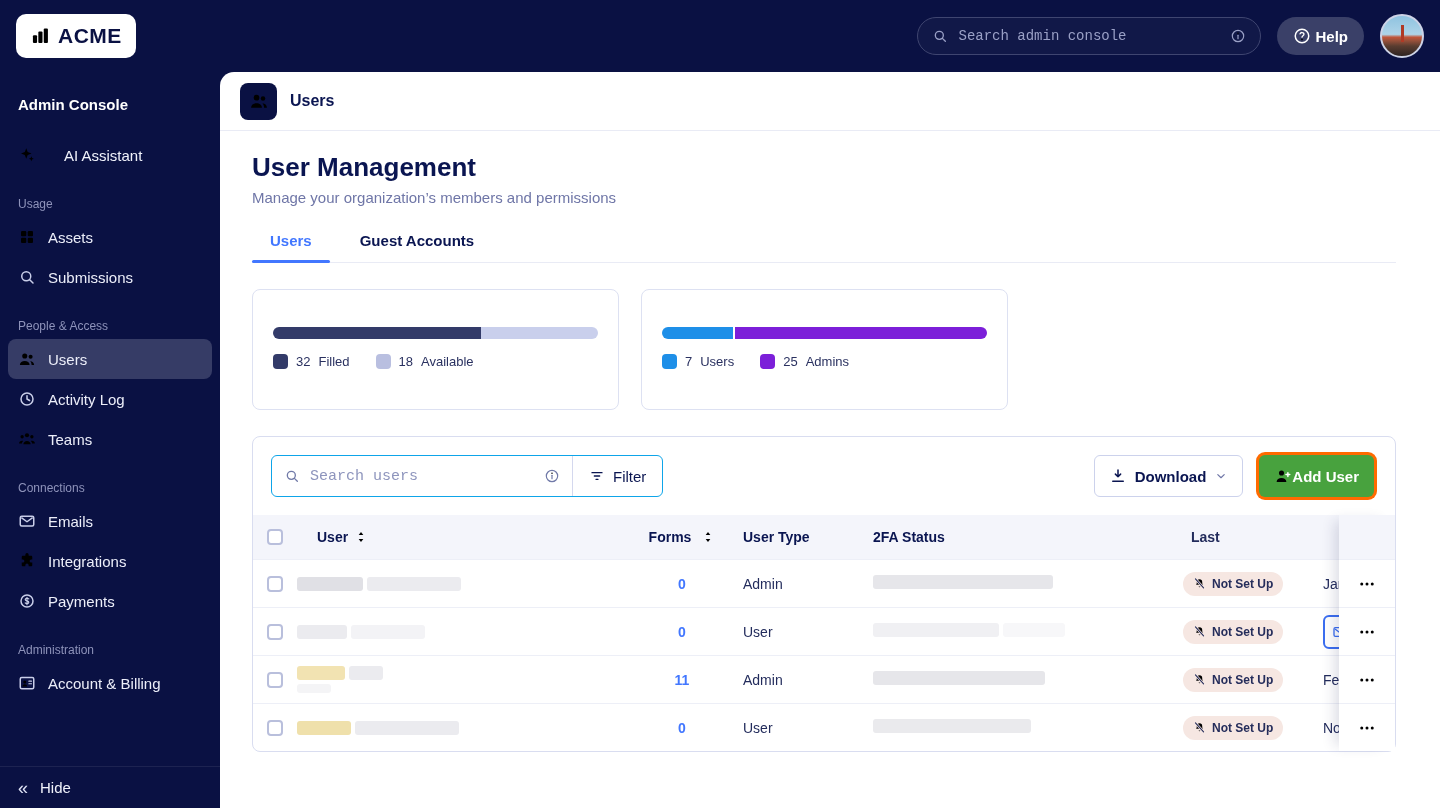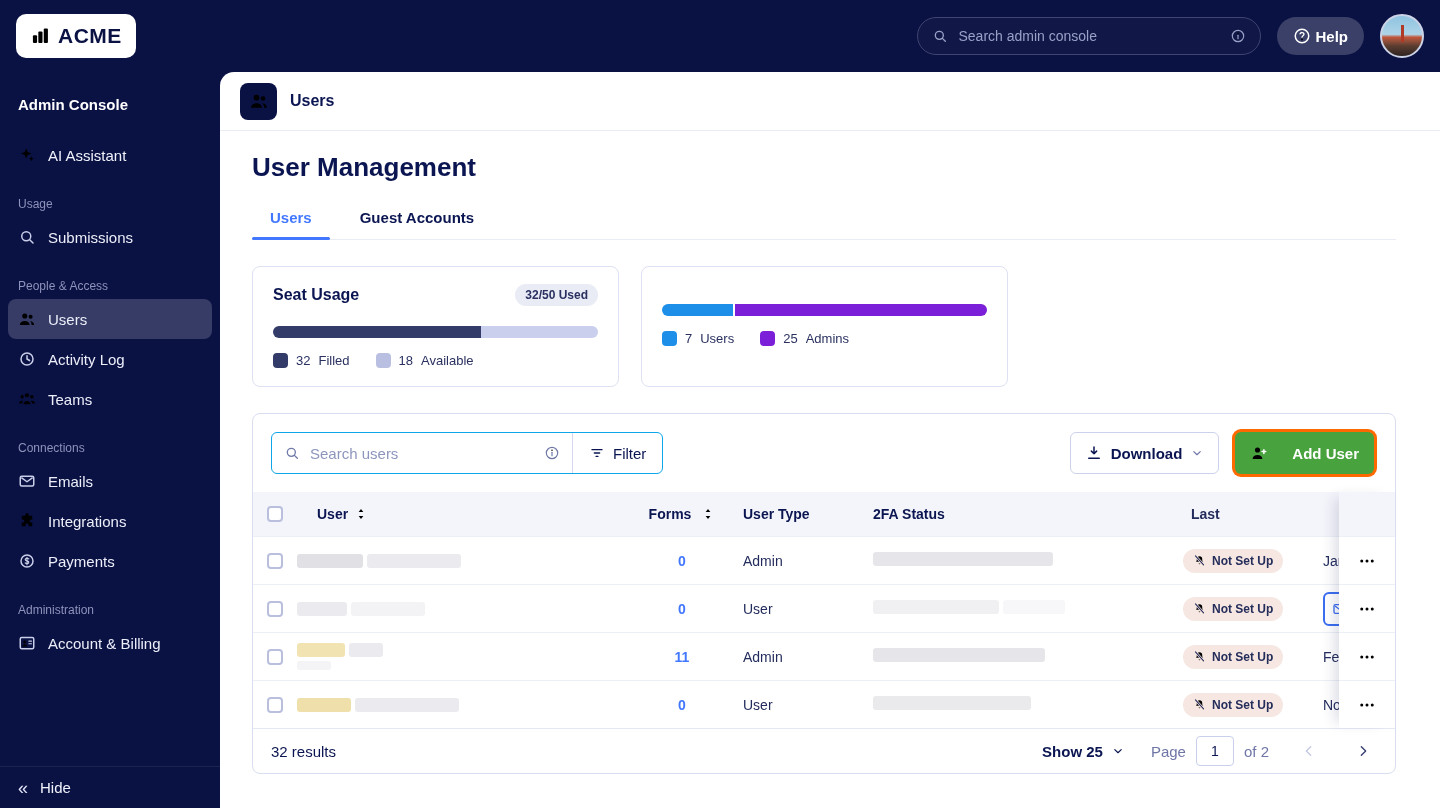--- a/index.html
+++ b/index.html
@@ -1,39 +1,39 @@
 <!DOCTYPE html>
 <html><head>
 <meta charset="utf-8">
 <style>
   *{margin:0;padding:0;box-sizing:border-box}
   html,body{width:1440px;height:808px}
   body{background:#0a1143;font-family:"Liberation Sans",sans-serif;position:relative;overflow:hidden;color:#0a1551}
   button{font-family:inherit;border:none;background:none;cursor:pointer;color:inherit}
-  input{font-family:Liberation Sans, sans-serif}
+  input{font-family:Liberation Mono, monospace}
   .ic{display:inline-block;vertical-align:middle;flex:none}.ic13{width:13px;height:13px}.ic14{width:14px;height:14px}
   .ic16{width:16px;height:16px}.ic18{width:18px;height:18px}.ic20{width:20px;height:20px}
 
   
   .topbar{position:absolute;top:0;left:0;right:0;height:72px;display:flex;align-items:center;padding:0 16px;gap:16px}
   .logo{background:#fff;border-radius:10px;height:44px;padding:0 14px;display:flex;align-items:center;gap:8px;color:#0a1143}
   .logo-text{font-size:21px;font-weight:800;letter-spacing:.5px}
   .top-spacer{flex:1}
   .top-search{width:344px;height:38px;border:1px solid #3f4570;border-radius:19px;display:flex;align-items:center;padding:0 14px;gap:10px;color:#9aa0c6;background:rgba(255,255,255,.03)}
   .top-search input{flex:1;background:transparent;border:none;outline:none;color:#e8eaf6;font-size:14px;min-width:0}
   .top-search input::placeholder{color:#9aa0c6}
   .help-btn{height:38px;border-radius:19px;background:#3a4068;color:#fff;display:flex;align-items:center;gap:4px;padding:0 16px;font-size:15px;font-weight:600}
   .avatar{width:44px;height:44px;border-radius:50%;border:2px solid #cdd3e6;overflow:hidden;position:relative;padding:0;
     background:linear-gradient(180deg,#8fc3e0 0%,#aed4e8 46%,#c2563a 53%,#96503a 62%,#5a3d30 75%,#2e2421 100%)}
   .avatar .tower{position:absolute;left:19px;top:9px;width:3px;height:17px;background:#b03a26;display:block}
 
   
   .sidebar{position:absolute;top:72px;left:0;width:220px;bottom:0;color:#f0f2fb}
   .sb-title{font-size:15px;font-weight:700;color:#fff;padding:24px 18px 0}
-  .sb-ai{display:flex;align-items:center;gap:12px;height:40px;margin-top:22px;padding:0 18px;font-size:15px}
+  .sb-ai{display:flex;align-items:center;gap:28px;height:40px;margin-top:22px;padding:0 18px;font-size:15px}
   .sb-ai .ic{color:#fff}
   .sb-heading{font-size:12px;color:#8e93ba;padding:0 18px;margin-top:22px;margin-bottom:6px}
   .sb-item{display:flex;align-items:center;gap:12px;height:40px;padding:0 10px;margin:0 8px;border-radius:8px;font-size:15px;color:#eceef9}
   .sb-item .ic{color:#c9cee9}
   .sb-item.active{background:#363c66}
   .sb-hide{position:absolute;left:0;right:0;bottom:0;height:42px;display:flex;align-items:center;gap:12px;padding:0 18px;font-size:15px;border-top:1px solid rgba(255,255,255,.08);background:#0a1143}
   .hide-ic{font-size:18px;line-height:1;color:#dfe3f6}
 
   
   .panel{position:absolute;top:72px;left:220px;right:0;bottom:0;background:#fff;border-top-left-radius:14px;overflow:hidden}
@@ -71,21 +71,21 @@
   .toolbar{height:78px;display:flex;align-items:center;justify-content:space-between;padding:0 18px}
   .search-group{display:flex;align-items:stretch;height:42px;border:1px solid #0ea5e9;border-radius:6px;overflow:hidden}
   .sg-search{width:300px;display:flex;align-items:center;gap:10px;padding:0 12px;color:#717aa8}
   .sg-search input{flex:1;border:none;outline:none;font-size:15px;color:#0a1551;min-width:0}
   .sg-search input::placeholder{color:#8e95bd}
   .sg-div{width:1px;background:#d4d8ee}
   .filter-btn{display:flex;align-items:center;gap:8px;padding:0 16px;font-size:15px;color:#0a1551}
   .tb-right{display:flex;gap:16px;align-items:center}
   .dl-btn{height:42px;display:flex;align-items:center;gap:8px;padding:0 14px;border:1px solid #ccd2ec;border-radius:6px;background:#fff;font-size:15px;font-weight:600;color:#0a1551}
   .dl-btn .chev{color:#6f76a7}
-  .add-btn{height:42px;display:flex;align-items:center;gap:24px;padding:0 15px;border-radius:6px;background:#48a23e;color:#fff;font-size:15px;font-weight:700;box-shadow:0 0 0 3px #ff6a00;margin-right:3px}
+  .add-btn{height:42px;display:flex;align-items:center;gap:0;padding:0 15px;border-radius:6px;background:#48a23e;color:#fff;font-size:15px;font-weight:700;box-shadow:0 0 0 3px #ff6a00;margin-right:3px}
 
   
   .thead,.trow{display:grid;grid-template-columns:44px 350px 70px 26px 130px 310px 132px 1fr;align-items:center}
   .thead{height:44px;background:#f4f5fb;font-size:14px;font-weight:700;color:#0a1551}
   .trow{height:48px;border-top:1px solid #edeff7;font-size:14px;color:#232c5c}
   .c-cb{display:flex;justify-content:center}
   .cb{appearance:none;-webkit-appearance:none;width:16px;height:16px;border:2px solid #b9bfdc;border-radius:4px;background:#fff;margin:0;cursor:pointer}
   .c-user-h{padding-left:20px;display:flex;align-items:center;gap:6px}
   .c-user{display:flex;align-items:center}
   .ncol{display:flex;flex-direction:column;gap:4px}
@@ -267,20 +267,26 @@
   <div class="sb-ai">
     <svg class="ic ic18">
         <use href="#sym-sparkle"></use>
       </svg>
     <span>AI Assistant</span>
   </div>
 
   <div class="sb-heading">Usage</div>
   <div class="sb-item">
     <svg class="ic ic18">
+        <use href="#sym-grid"></use>
+      </svg>
+    <span>Assets</span>
+  </div>
+  <div class="sb-item">
+    <svg class="ic ic18">
         <use href="#sym-search"></use>
       </svg>
     <span>Submissions</span>
   </div>
 
   <div class="sb-heading">People &amp; Access</div>
   <div class="sb-item active">
     <svg class="ic ic18">
         <use href="#sym-users"></use>
       </svg>
@@ -338,33 +344,30 @@
     <div class="hicon">
       <svg class="ic ic20">
           <use href="#sym-users"></use>
         </svg>
     </div>
     <div class="htitle">Users</div>
   </div>
 
   <div class="content">
     <h1 class="page-title">User Management</h1>
+    <div class="page-sub">Manage your organization’s members and permissions</div>
 
     <div class="tabs">
       <div class="tab active">Users</div>
       <div class="tab">Guest Accounts</div>
     </div>
 
     <div class="cards">
 
       <section class="card">
-        <div class="card-head">
-          <span class="card-title">Seat Usage</span>
-          <span class="card-badge">32/50 Used</span>
-        </div>
         <div class="bar">
           <div class="seg seg-seat-filled" style="width: 64%;"></div>
           <div class="seg seg-seat-avail" style="width: 36%;"></div>
         </div>
         <div class="legend">
           <span class="leg">
             <span class="sw sw-filled"></span>
             <span>32</span>
             <span>Filled</span>
           </span>
@@ -593,41 +596,15 @@
           </div>
         <div class="ar">
             <button class="kebab-btn">
               <svg class="ic ic18">
                 <use href="#sym-kebab"></use>
               </svg>
             </button>
           </div>
       </div>
 
-      <div class="tfoot">
-        <span>32 results</span>
-        <div class="tf-right">
-          <button class="show-sel">
-            <span>Show 25</span>
-            <svg class="ic ic14">
-                <use href="#sym-chevdown"></use>
-              </svg>
-          </button>
-          <div class="page-group">
-            <span>Page</span>
-            <input class="page-input" value="1" style="">
-            <span>of 2</span>
-          </div>
-          <button class="nav-btn disabled">
-            <svg class="ic ic16">
-                <use href="#sym-chevleft"></use>
-              </svg>
-          </button>
-          <button class="nav-btn">
-            <svg class="ic ic16">
-                <use href="#sym-chevright"></use>
-              </svg>
-          </button>
-        </div>
-      </div>
     </div>
   </div>
 </main>
 
 </body></html>

